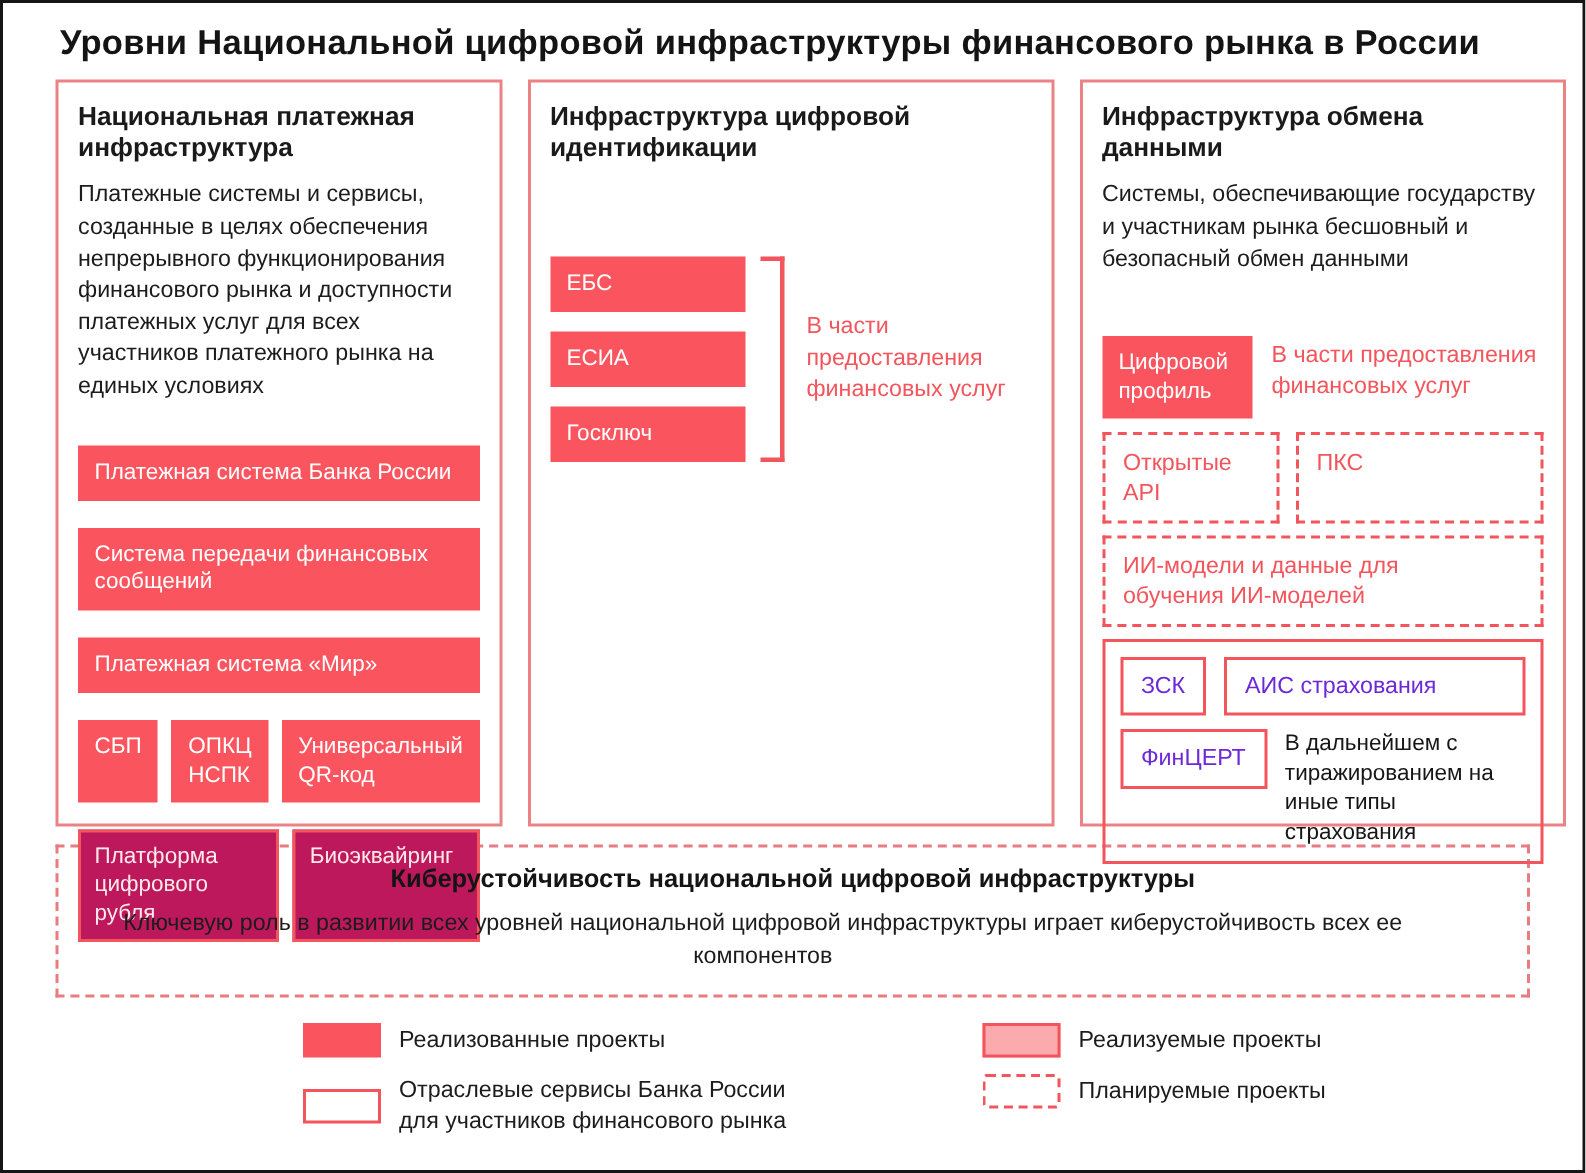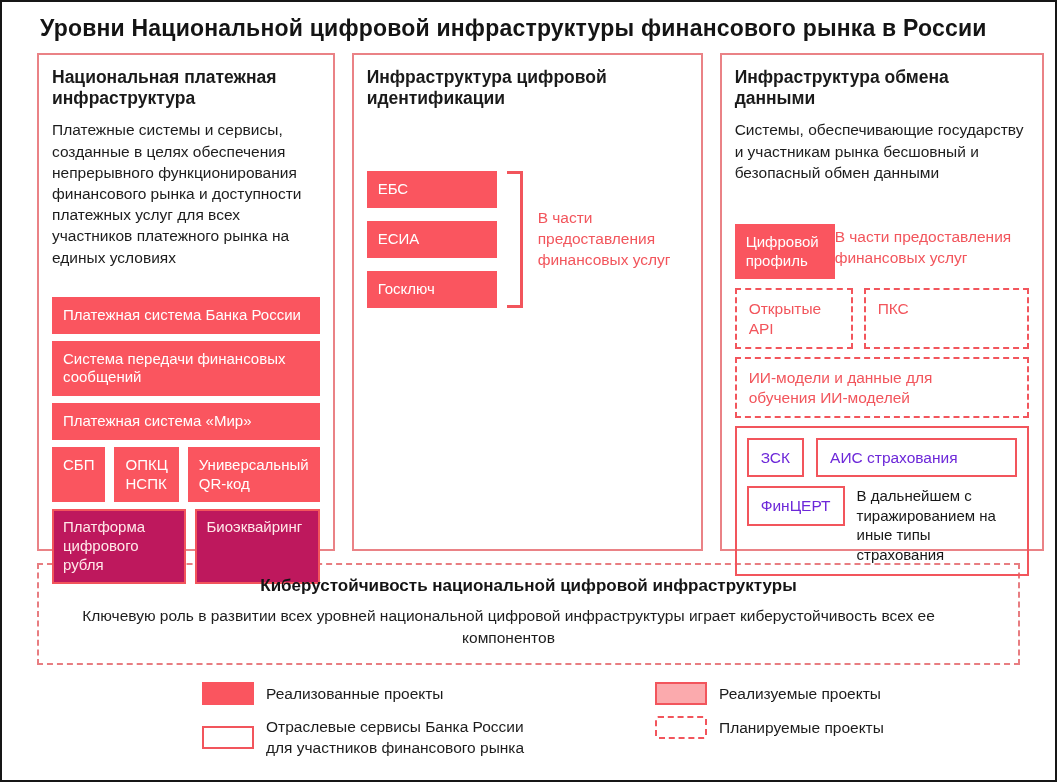--- a/index.html
+++ b/index.html
@@ -20,31 +20,31 @@
   .panel-heading{font-size:17.5px;font-weight:bold;line-height:1.18;margin:2px 0 11px;color:#1a1a1a;}
   .panel-desc{font-size:15.5px;line-height:1.37;color:#1c1c1c;}
   
   .box{box-sizing:border-box;font-size:15px;line-height:1.25;}
   .box.solid{background:#fa555f;color:#fff;padding:9px 11px;}
   .box.pink{background:#be185d;border:2px solid #f2555c;color:#ffe9e9;padding:7px 9px;}
   .box.dashed{border:2px dashed #f2555c;color:#f2555c;padding:9px 12px;font-size:15.5px;}
   .box.outline{border:2px solid #f2555c;color:#6d28d9;padding:8px 12px;font-size:15.5px;background:#fff;}
   .red-note{color:#f2555c;font-size:15.5px;line-height:1.35;}
   
-  .stack1{margin-top:29px;display:flex;flex-direction:column;gap:7px;}
+  .stack1{margin-top:29px;display:flex;flex-direction:column;gap:18px;}
   .row{display:flex;gap:9px;}
   .grow{flex:1;}
   
   .id-group{display:flex;margin-top:52px;align-items:stretch;}
   .id-stack{width:130px;display:flex;flex-direction:column;gap:13px;}
   .id-stack .box{min-height:33px;display:flex;align-items:center;}
   .bracket{width:13px;margin-left:10px;border:3px solid #f2555c;border-left:none;}
   .id-note{align-self:center;margin-left:15px;width:150px;}
   
-  .profile-row{display:flex;margin-top:41px;align-items:flex-start;}
+  .profile-row{display:flex;gap:13px;margin-top:41px;align-items:flex-start;}
   .profile-box{flex:0 0 100px;}
   .dashed-row{display:flex;gap:11px;margin-top:9px;}
   .openapi{flex:0 0 118px;}
   .ai-box{margin-top:8px;}
   .ai-box span{display:inline-block;width:205px;}
   .insurance{border:2px solid #f2555c;margin-top:8px;padding:10px;box-sizing:border-box;}
   .ins-row{display:flex;gap:12px;}
   .ins-row2{margin-top:9px;align-items:flex-start;}
   .black-note{font-size:15px;line-height:1.3;color:#161616;width:160px;}
   

